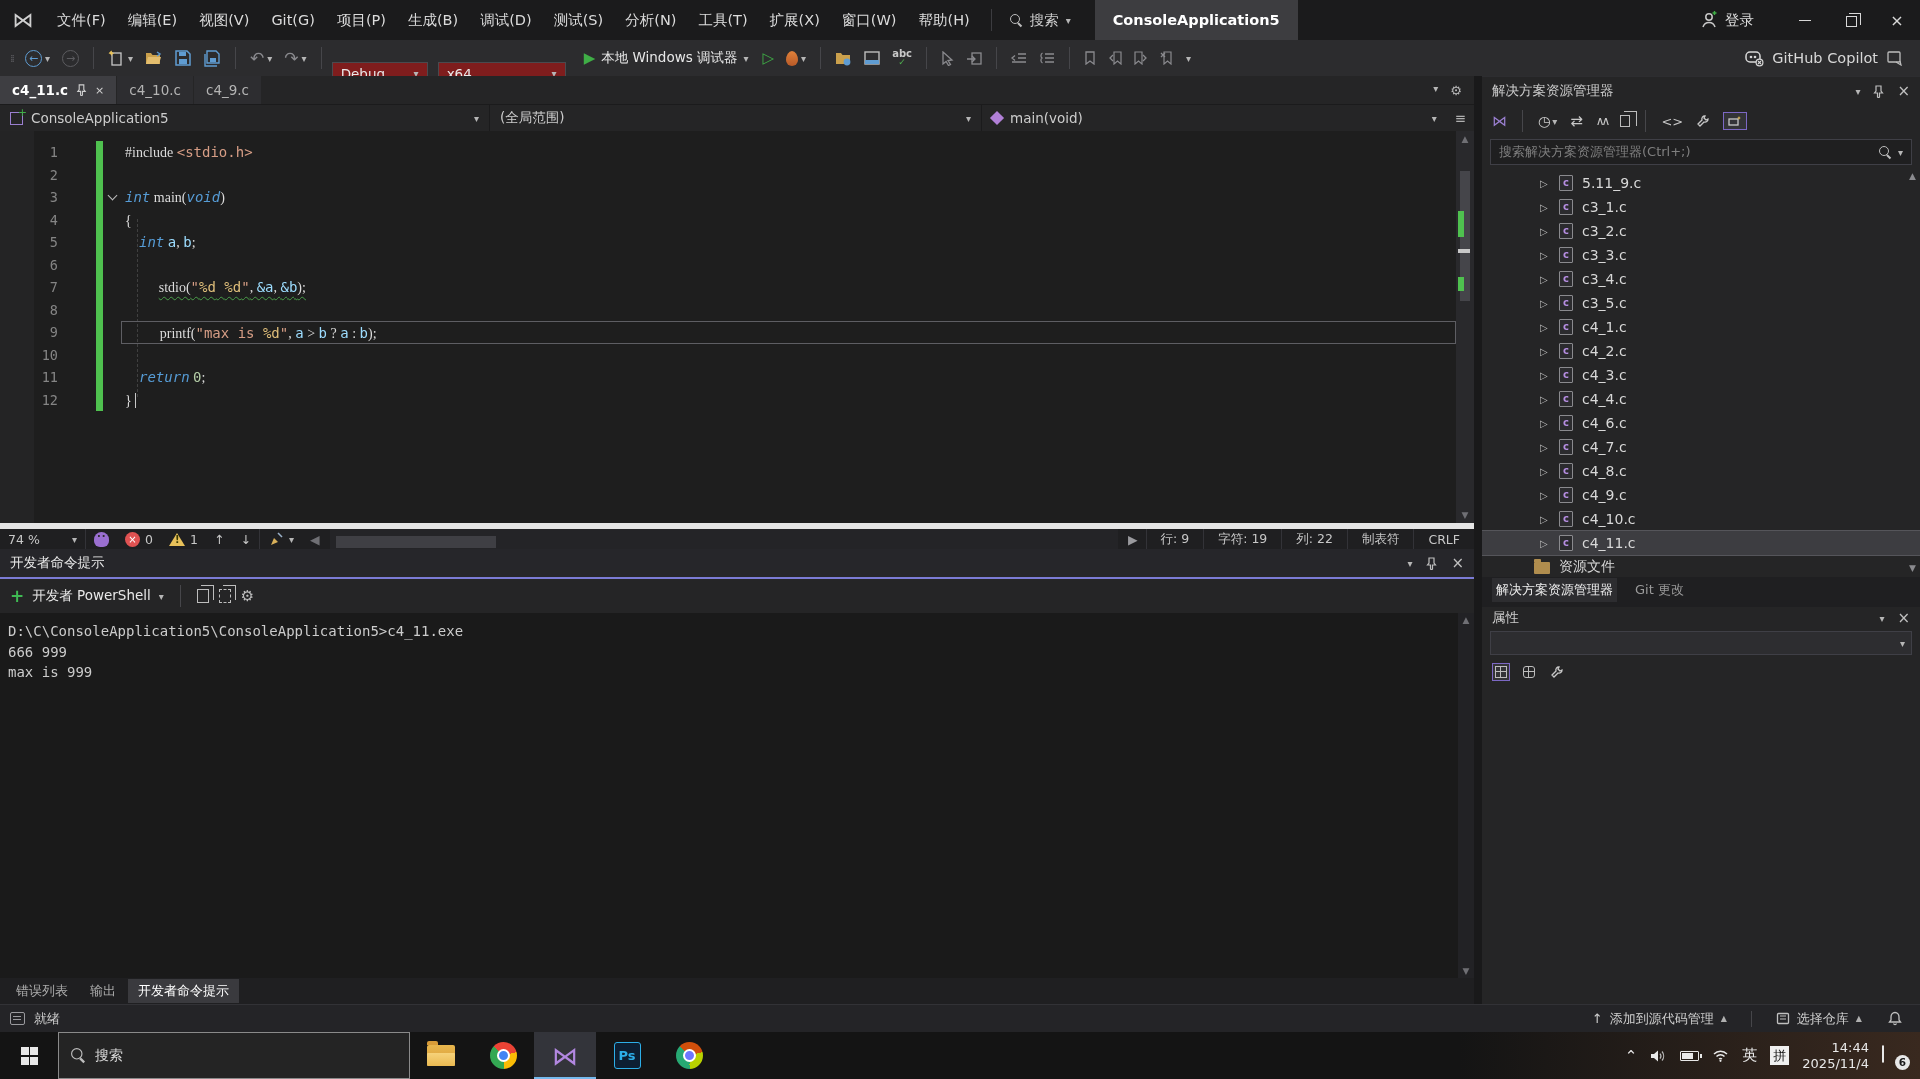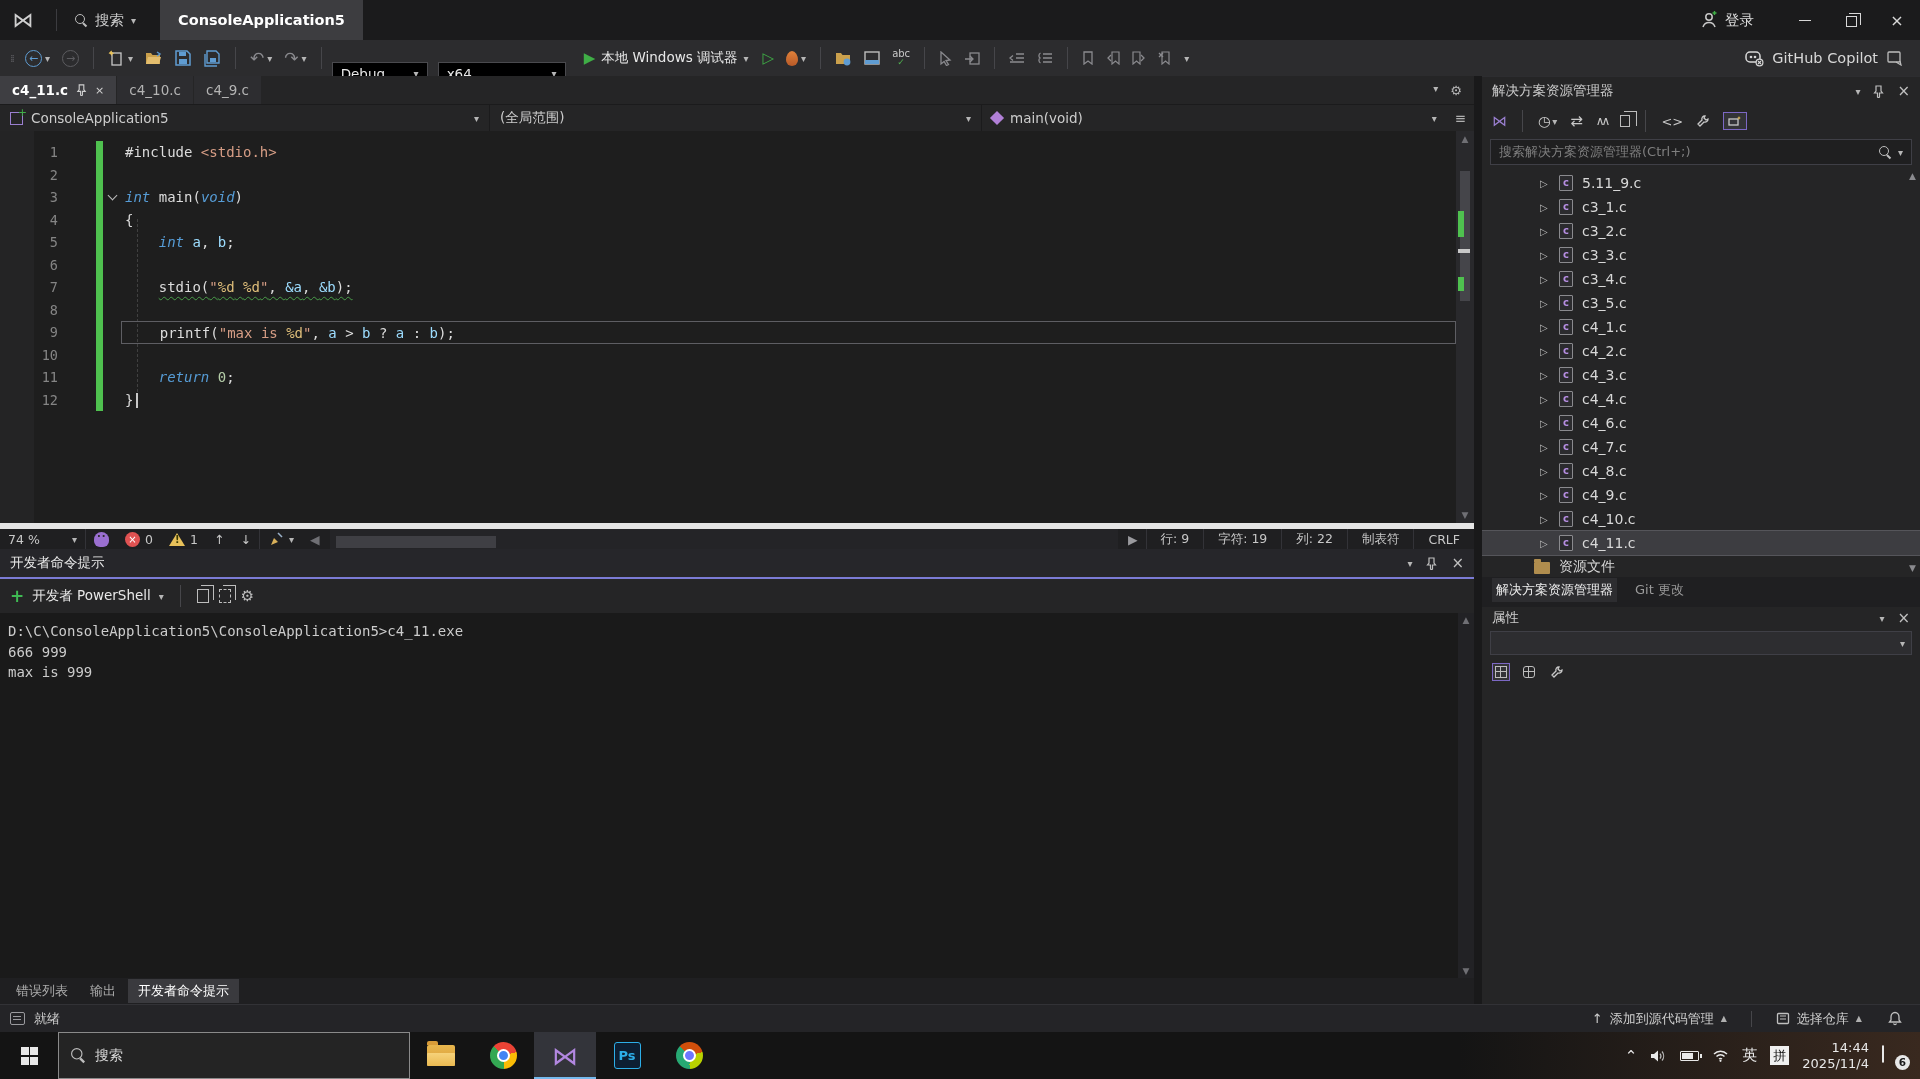--- a/index.html
+++ b/index.html
@@ -27,26 +27,26 @@
   .mag::after { content:""; position:absolute; left:8px; top:8px; width:5px; height:1.8px; background:#bdbdbd; transform:rotate(45deg); transform-origin:left center; }
   .chev { font-size:10px; color:#b6b6b6; }
 
   
   .toolbar { height:36px; background:#2c2c2e; display:flex; align-items:center; padding:0 6px; gap:4px; flex:0 0 auto; font-size:13.5px; }
   .grip { color:#5a5a5e; font-size:11px; letter-spacing:-2px; margin:0 4px; }
   .tbtn { display:flex; align-items:center; gap:3px; padding:3px 4px; border-radius:2px; color:#c8c8c8; }
   .circ { width:17px; height:17px; border:1.6px solid #5f9cd2; border-radius:50%; display:flex; align-items:center; justify-content:center; font-size:11px; color:#5f9cd2; }
   .circ.dis { border-color:#5c5c60; color:#5c5c60; }
   .vsep { width:1px; height:22px; background:#46464a; margin:0 6px; }
-  .combo { background:#000000; border:1px solid #4a4a4e; color:#e8e8e8; display:flex; align-items:center; justify-content:space-between; padding:11px 8px; height:24px;margin-top:31px; }
+  .combo { background:#7f1d1d; border:1px solid #4a4a4e; color:#e8e8e8; display:flex; align-items:center; justify-content:space-between; padding:11px 8px; height:24px;margin-top:31px; }
   .runbtn { display:flex; align-items:center; gap:6px; color:#e8e8e8; padding:0 6px; }
   .green { color:#3fae46; }
   .dim { color:#8a8a8e; }
   .flame { width:12px; height:15px; background:linear-gradient(#e0813a,#b85a28); border-radius:50% 50% 50% 50%/60% 60% 40% 40%; }
-  .abc { font-size:10px; font-weight:normal; color:#c8c8c8; line-height:9px; text-align:center; }
+  .abc { font-size:10px; font-weight:bold; color:#c8c8c8; line-height:9px; text-align:center; }
   .abc small { display:block; color:#4fae4f; font-size:9px; }
   .copilot { display:flex; align-items:center; gap:8px; margin-left:auto; color:#d8d8d8; font-size:14.5px; padding-right:10px; }
 
   svg.ic { display:block; }
 
   
   .main { flex:1 1 auto; display:flex; min-height:0; background:#1e1e1e; }
   .leftcol { width:1474px; display:flex; flex-direction:column; min-height:0; }
   .splitter { width:8px; background:#19191a; }
   .rightcol { flex:1; background:#252526; display:flex; flex-direction:column; min-height:0; border-top:1px solid #2d2d30; }
@@ -73,21 +73,21 @@
   .margin-strip { position:absolute; left:0; top:0; bottom:0; width:34px; background:#242425; }
   .indent-guide { position:absolute; left:137px; top:88px; height:178px; border-left:1px dashed #404040; }
   .code-line { display:flex; height:22.5px; line-height:22.5px; position:relative; }
   .ln { width:72px; text-align:right; padding-right:14px; color:#858585; flex:0 0 auto; font-size:13.5px; }
   .cgap { width:24px; flex:0 0 auto; }
   .cbar { width:7px; flex:0 0 auto; background:#4fc14f; }
   .foldcol { width:18px; flex:0 0 auto; display:flex; align-items:center; justify-content:center; }
   .foldchev { width:7px; height:7px; border-right:1.6px solid #bdbdbd; border-bottom:1.6px solid #bdbdbd; transform:rotate(45deg); margin-top:-3px; }
   .codetext { flex:1; white-space:pre; padding-left:4px; }
   .code-line.cur .codetext { border:1px solid #5e5e63; }
-  .tk-k { color:#569cd6;font-style:italic; } .tk-p { color:#dcdcdc; } .tk-v { color:#9cdcfe; }
+  .tk-k { color:#569cd6;font-style:italic; } .tk-p { color:#dcdcdc;font-family:Liberation Serif, serif; } .tk-v { color:#9cdcfe; }
   .tk-s { color:#d69d85; } .tk-f { color:#dfbe7a; } .tk-n { color:#b5cea8; }
   .squig { text-decoration:underline; text-decoration-style:wavy; text-decoration-color:#4a9e4a; text-decoration-thickness:1px; text-underline-offset:4px; }
   .caret { display:inline-block; width:1.5px; height:15px; background:#c8c8c8; margin-left:3px; vertical-align:middle; }
   .vscroll { width:18px; background:#29292c; flex:0 0 auto; position:relative; }
   .vscroll .sarrow { position:absolute; left:0; width:100%; text-align:center; color:#6f6f74; font-size:9px; }
   .vthumb { position:absolute; left:4px; width:10px; background:#45454a; }
   .gmark { position:absolute; left:2px; width:6px; background:#4fc14f; }
   .wmark { position:absolute; left:2px; width:12px; height:4px; background:#c8c8c8; }
 
   
@@ -188,20 +188,35 @@
   .notif .bubble { width:20px; height:16px; border:1.5px solid #e8e8e8; border-radius:2px; position:relative; }
   .notif .badge { position:absolute; right:-4px; bottom:-4px; width:15px; height:15px; border-radius:50%; background:#e8e8e8; color:#1a1a1a; font-size:10.5px; display:flex; align-items:center; justify-content:center; font-weight:bold; }
 </style>
 </head>
 <body>
 
 <div class="app">
 
   <div class="titlebar">
     <div class="vslogo">⋈</div>
+    <div style="display:flex;">
+        <span class="menu-item">文件(F)</span>
+        <span class="menu-item">编辑(E)</span>
+        <span class="menu-item">视图(V)</span>
+        <span class="menu-item">Git(G)</span>
+        <span class="menu-item">项目(P)</span>
+        <span class="menu-item">生成(B)</span>
+        <span class="menu-item">调试(D)</span>
+        <span class="menu-item">测试(S)</span>
+        <span class="menu-item">分析(N)</span>
+        <span class="menu-item">工具(T)</span>
+        <span class="menu-item">扩展(X)</span>
+        <span class="menu-item">窗口(W)</span>
+        <span class="menu-item">帮助(H)</span>
+      </div>
     <div class="tb-sep"></div>
     <div class="tsearch">
       <span class="mag"></span>
       <span>搜索</span>
       <span class="chev">▾</span>
     </div>
     <div class="titlebox">ConsoleApplication5</div>
     <div class="signin">
       <svg class="ic" width="18" height="18" viewBox="0 0 18 18">
         <circle cx="9" cy="6" r="3.2" fill="none" stroke="#c8c8c8" stroke-width="1.5"></circle>

